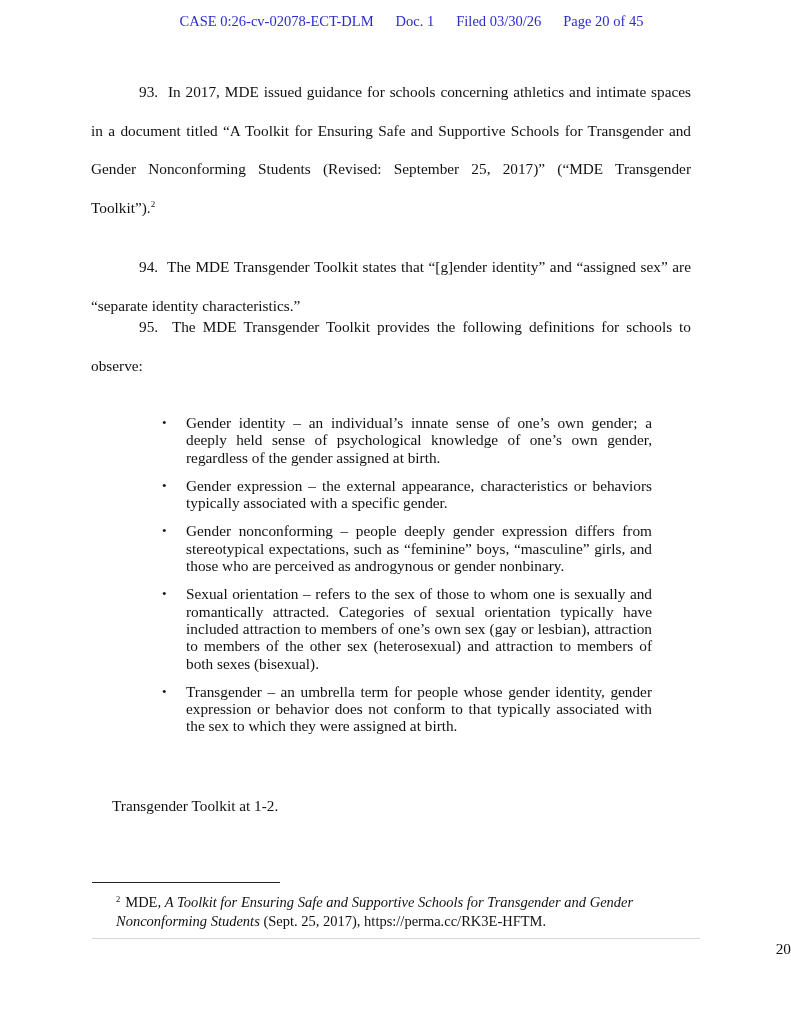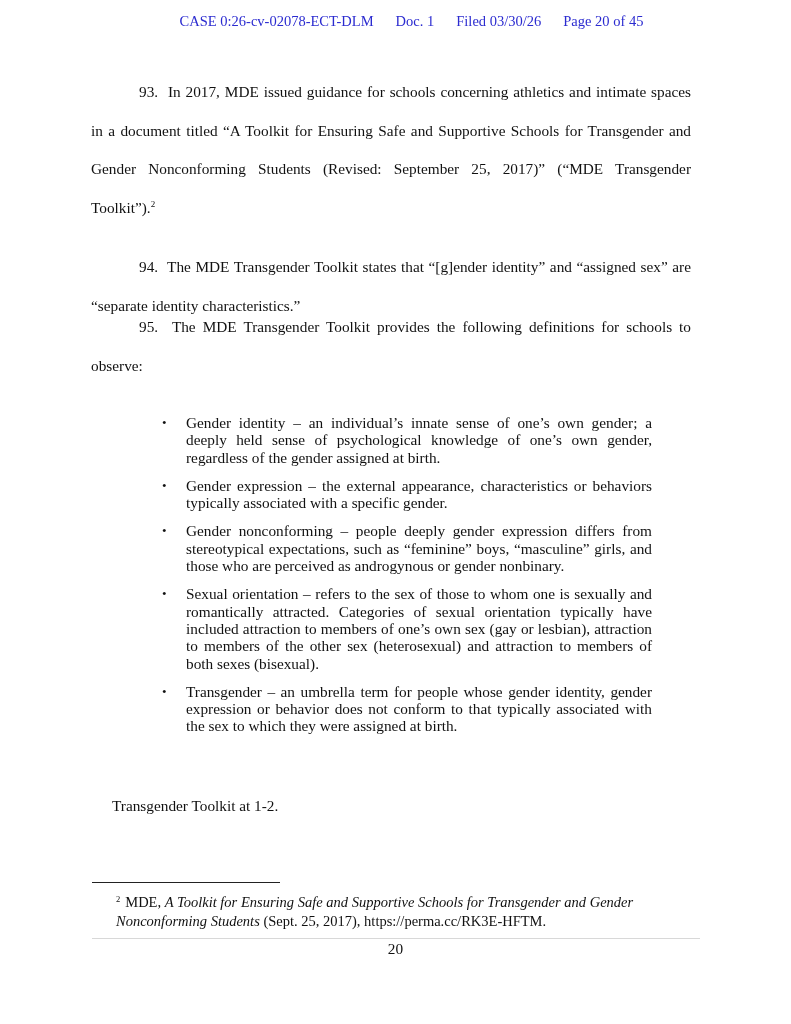--- a/index.html
+++ b/index.html
@@ -93,21 +93,21 @@
       top: 938px;
       width: 608px;
       height: 0;
       border-top: 1px solid #d8d8d8;
     }
     .page-num {
       position: absolute;
       top: 940px;
       left: 0;
       width: 791px;
-      text-align: center;
+      text-align: right;
       font-size: 15.3px;
     }
   </style>
 </head>
 <body>
 
 <div class="header">
   <span>CASE 0:26-cv-02078-ECT-DLM</span><span class="sep"></span><span>Doc. 1</span><span class="sep"></span><span>Filed 03/30/26</span><span class="sep"></span><span>Page 20 of 45</span>
 </div>
 

